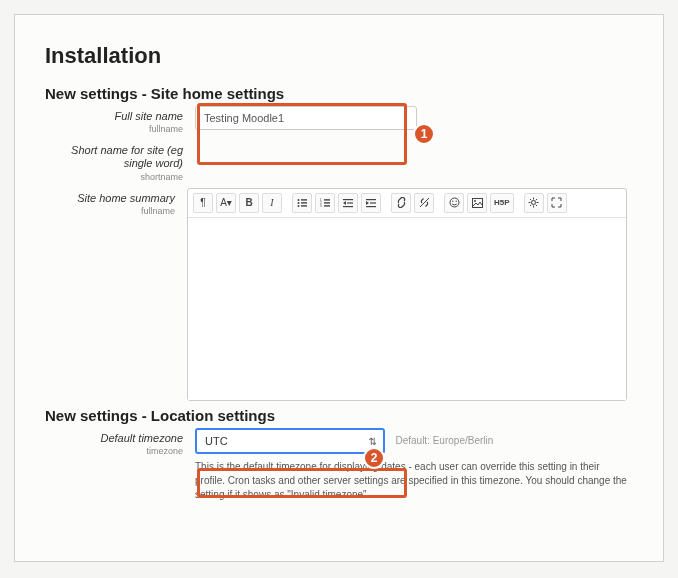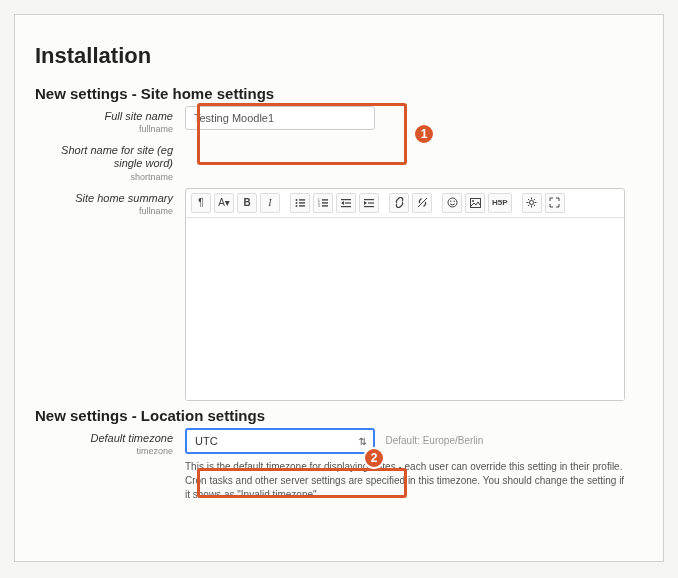--- a/index.html
+++ b/index.html
@@ -6,21 +6,21 @@
   body {
     font-family: -apple-system, BlinkMacSystemFont, "Segoe UI", Arial, sans-serif;
     background: #f5f5f3;
     width: 678px;
     height: 578px;
     padding: 14px;
   }
   .page-border {
     border: 1px solid #d0d0d0;
     background: #fcfcfa;
-    padding: 28px 36px 20px 20px;
+    padding: 28px 36px 20px 30px;
     height: 548px;
     overflow: hidden;
     position: relative;
   }
   h1 {
     font-size: 22px;
     font-weight: 700;
     color: #222;
     margin-bottom: 16px;
   }
@@ -50,21 +50,21 @@
   }
   .label-sub {
     font-size: 9px;
     color: #888;
     margin-top: 1px;
   }
   .input-col {
     flex: 1;
   }
   input[type="text"] {
-    width: 190px;
+    width: 222px;
     padding: 5px 8px;
     font-size: 11px;
     border: 1px solid #ccc;
     border-radius: 3px;
     background: #fff;
     color: #555;
   }
   .select-wrap {
     display: inline-block;
     position: relative;

